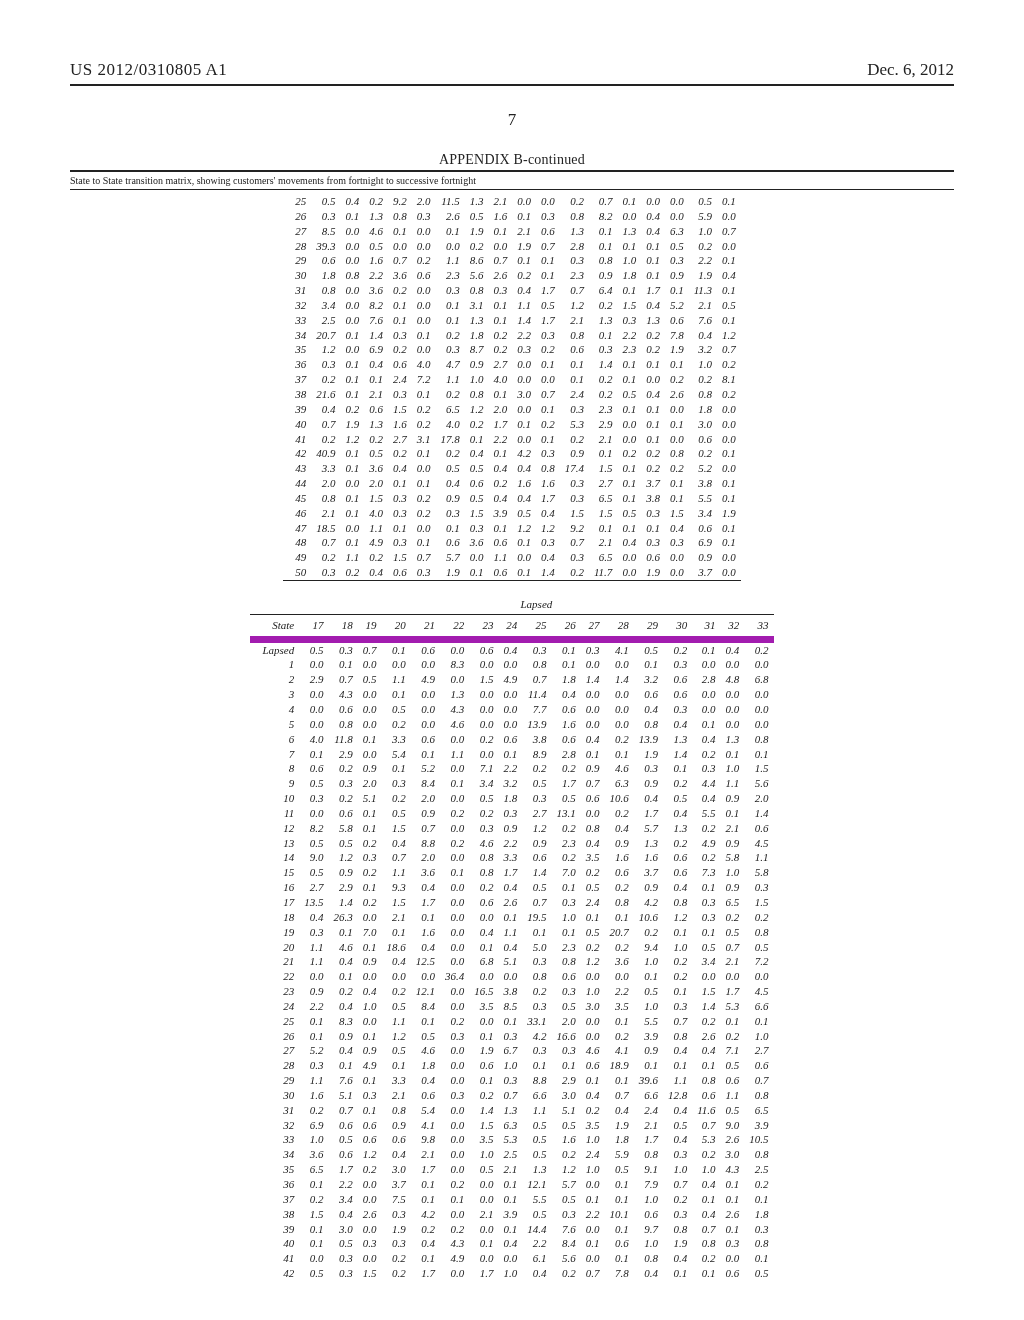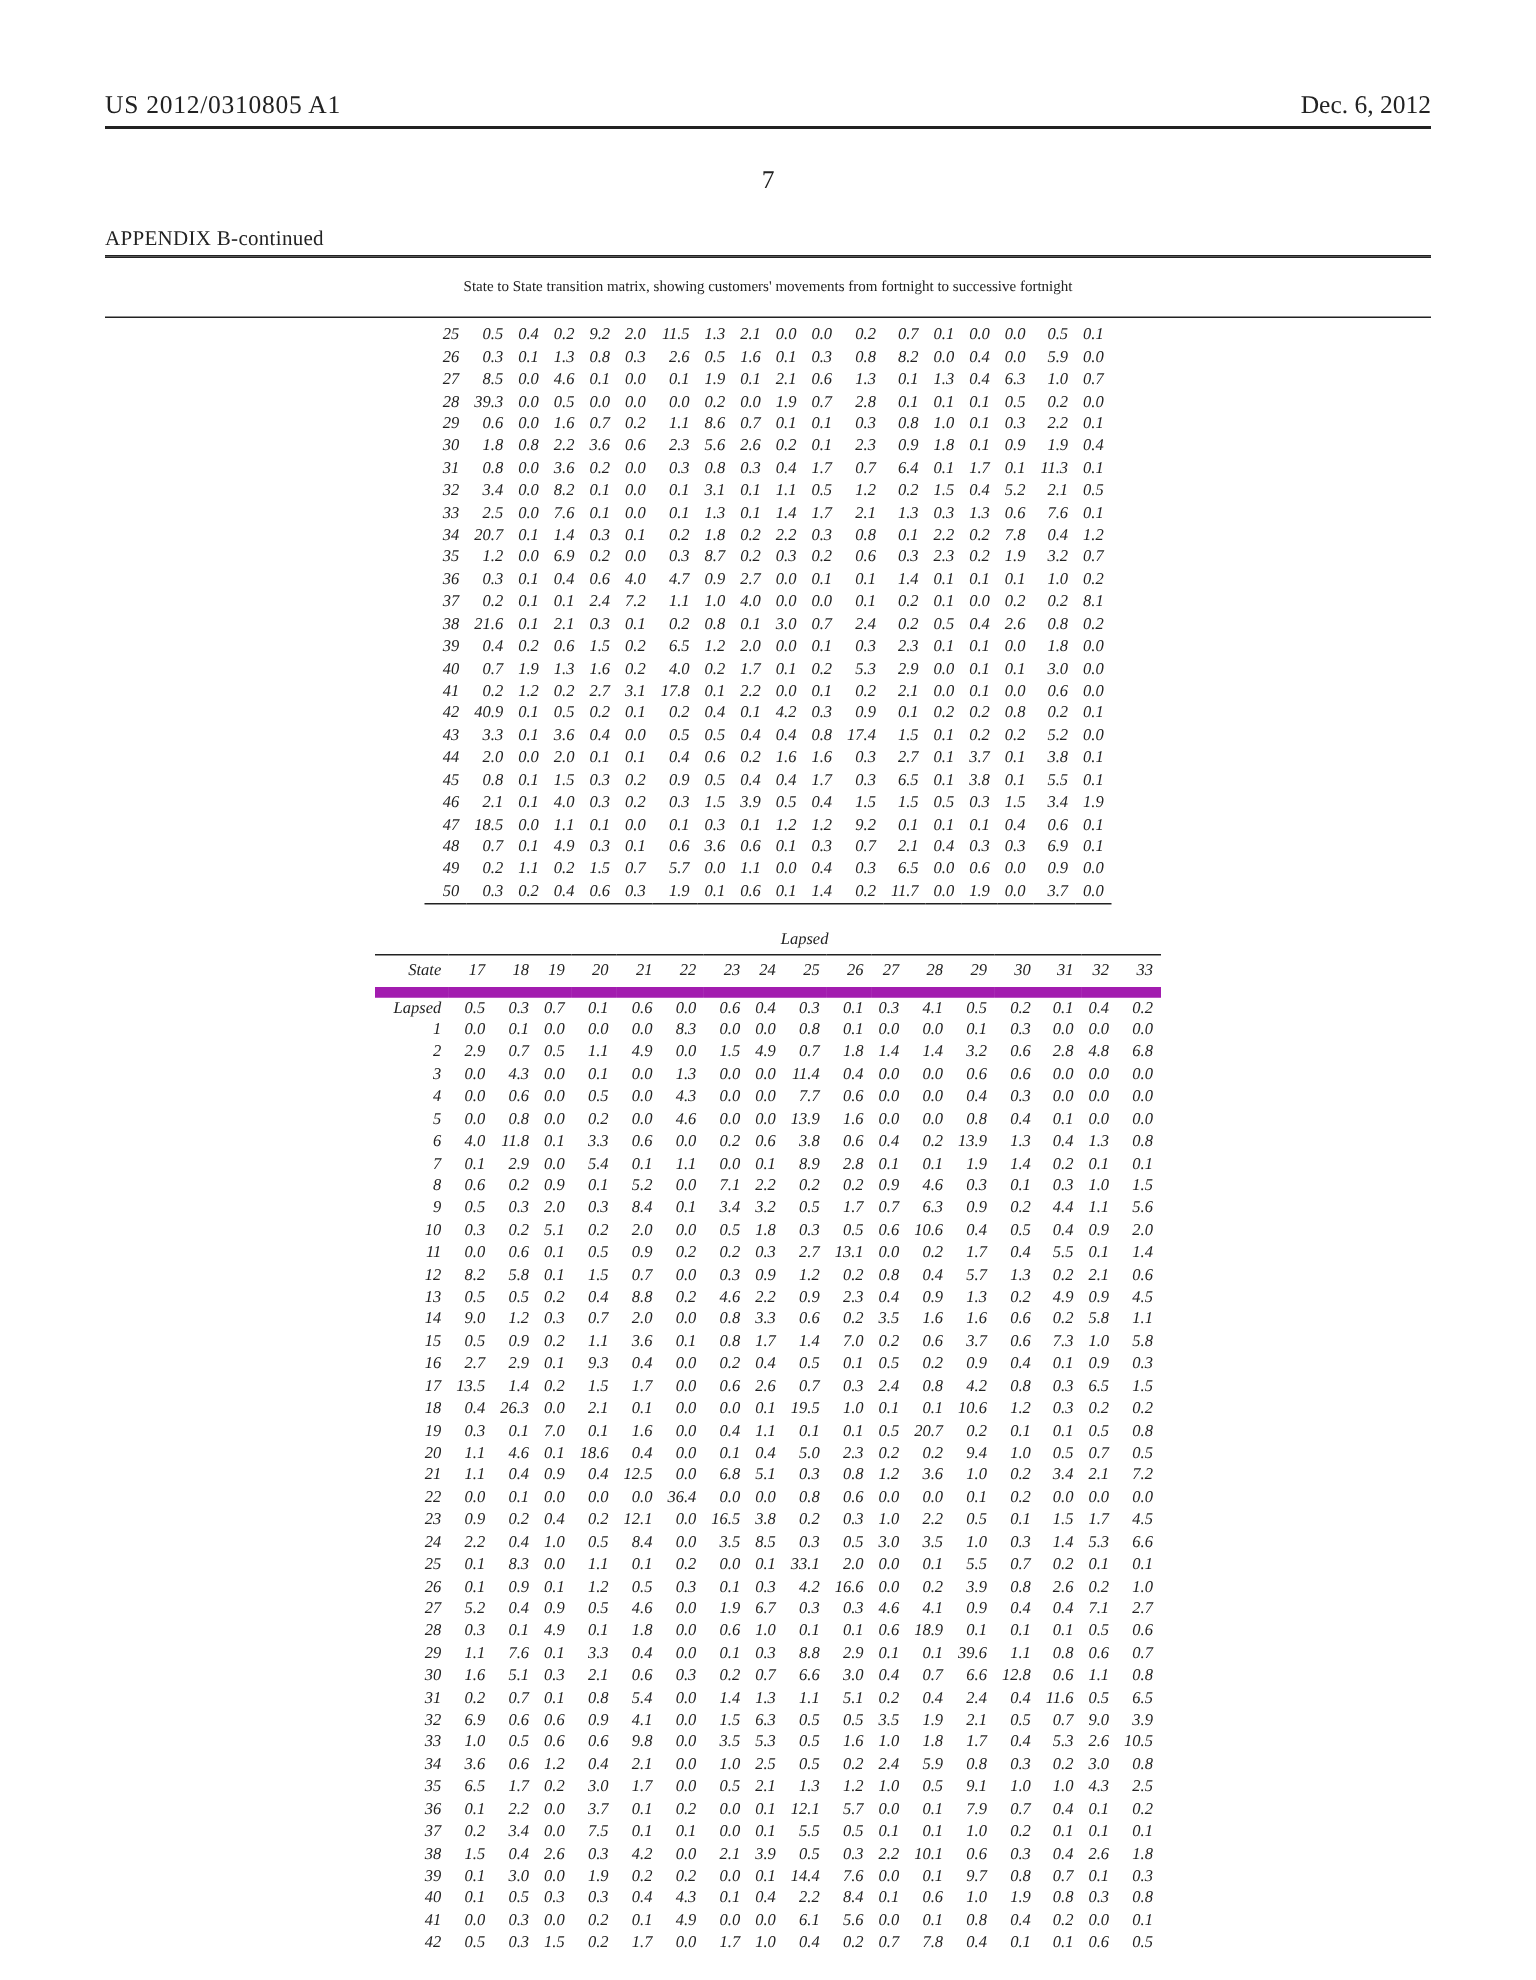--- a/index.html
+++ b/index.html
@@ -34,31 +34,31 @@
     border-top: 2.5px solid #222;
     margin: 2px 0 0 0;
   }
   .pagenum {
     text-align: center;
     font-size: 17px;
     margin-top: 24px;
     margin-bottom: 22px;
   }
   .appendix-title {
+    text-align: center;
     font-size: 14px;
     margin-bottom: 2px;
     letter-spacing: 0.2px;
   }
   .appendix-sub {
-    text-align: center;
     font-size: 10px;
     margin-bottom: 4px;
     border-top:1px solid #222;
     border-bottom:1px solid #222;
-    padding:14px 0;
+    padding:3px 0;
   }
   table.data {
     border-collapse: collapse;
     margin: 0 auto 14px auto;
     font-size: 11px;
     font-variant-numeric: tabular-nums;
     line-height: 1.35;
     table-layout: fixed;
     font-style: italic;
   }

